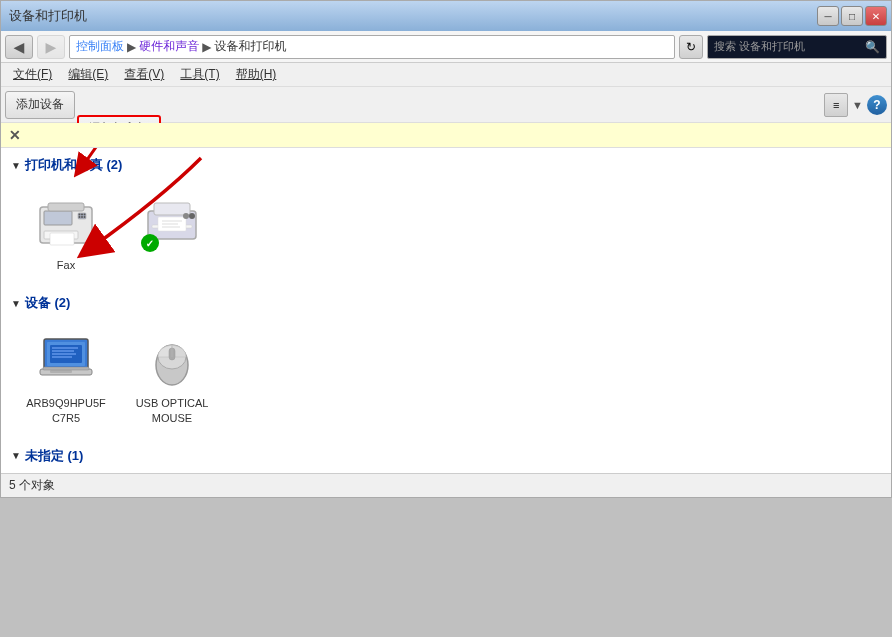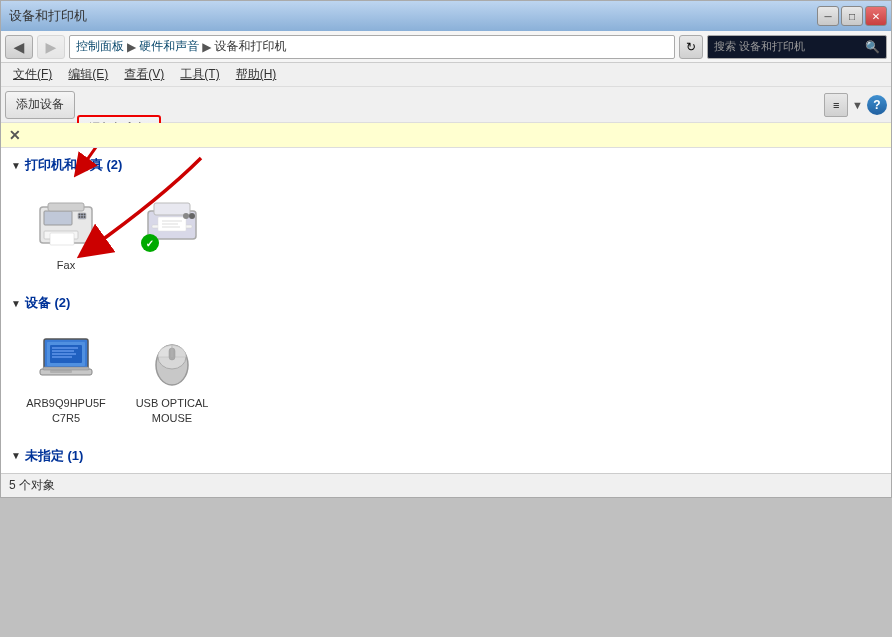--- a/index.html
+++ b/index.html
@@ -350,23 +350,23 @@
       <div class="win-btn">─</div>
       <div class="win-btn">□</div>
       <div class="win-btn close">✕</div>
     </div>
   </div>
 
   <div class="address-bar">
     <div class="nav-btn">◀</div>
     <div class="nav-btn" style="opacity:0.4;">▶</div>
     <div class="address-breadcrumb">
-      <span style="color:#0c4a6e;">控制面板</span>
+      <span style="color:#3b82f6;">控制面板</span>
       <span class="breadcrumb-arrow">▶</span>
-      <span style="color:#0c4a6e;">硬件和声音</span>
+      <span style="color:#6d28d9;">硬件和声音</span>
       <span class="breadcrumb-arrow">▶</span>
       <span>设备和打印机</span>
     </div>
     <div class="refresh-btn">↻</div>
     <div class="search-box">
       <span style="color:#999; font-size:11px;">搜索 设备和打印机</span>
       <span style="margin-left:auto; color:#aaa;">🔍</span>
     </div>
   </div>
 

